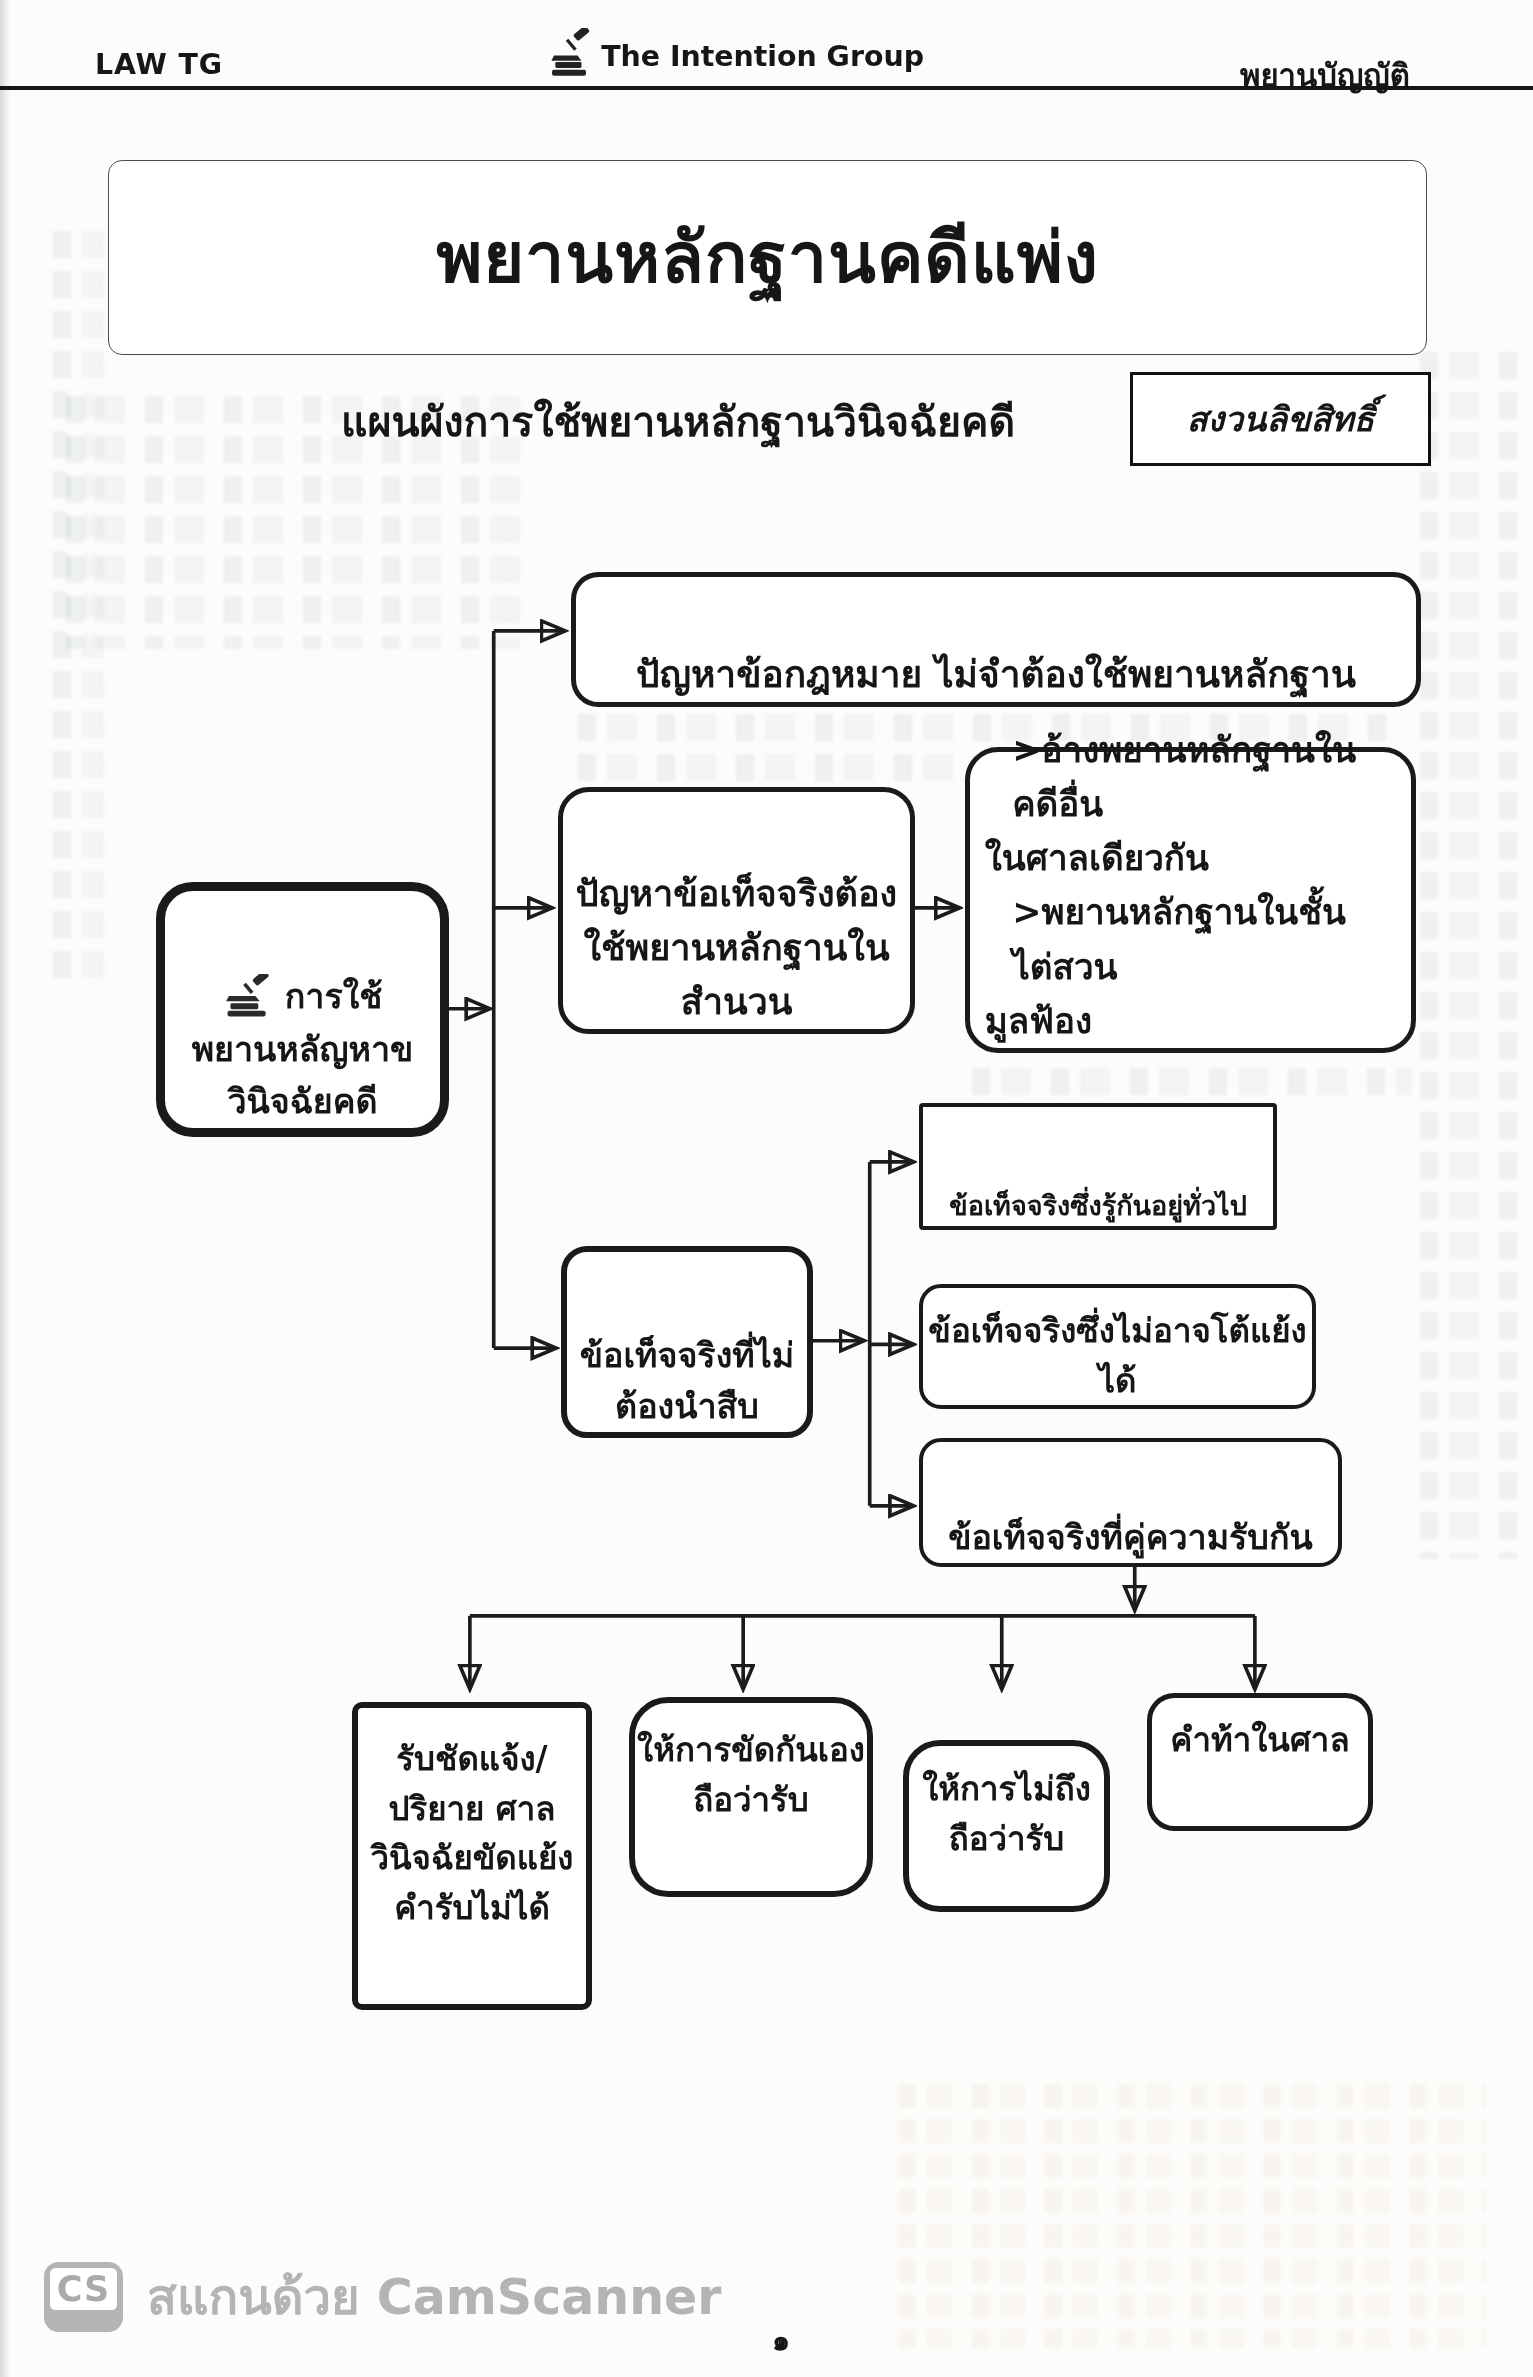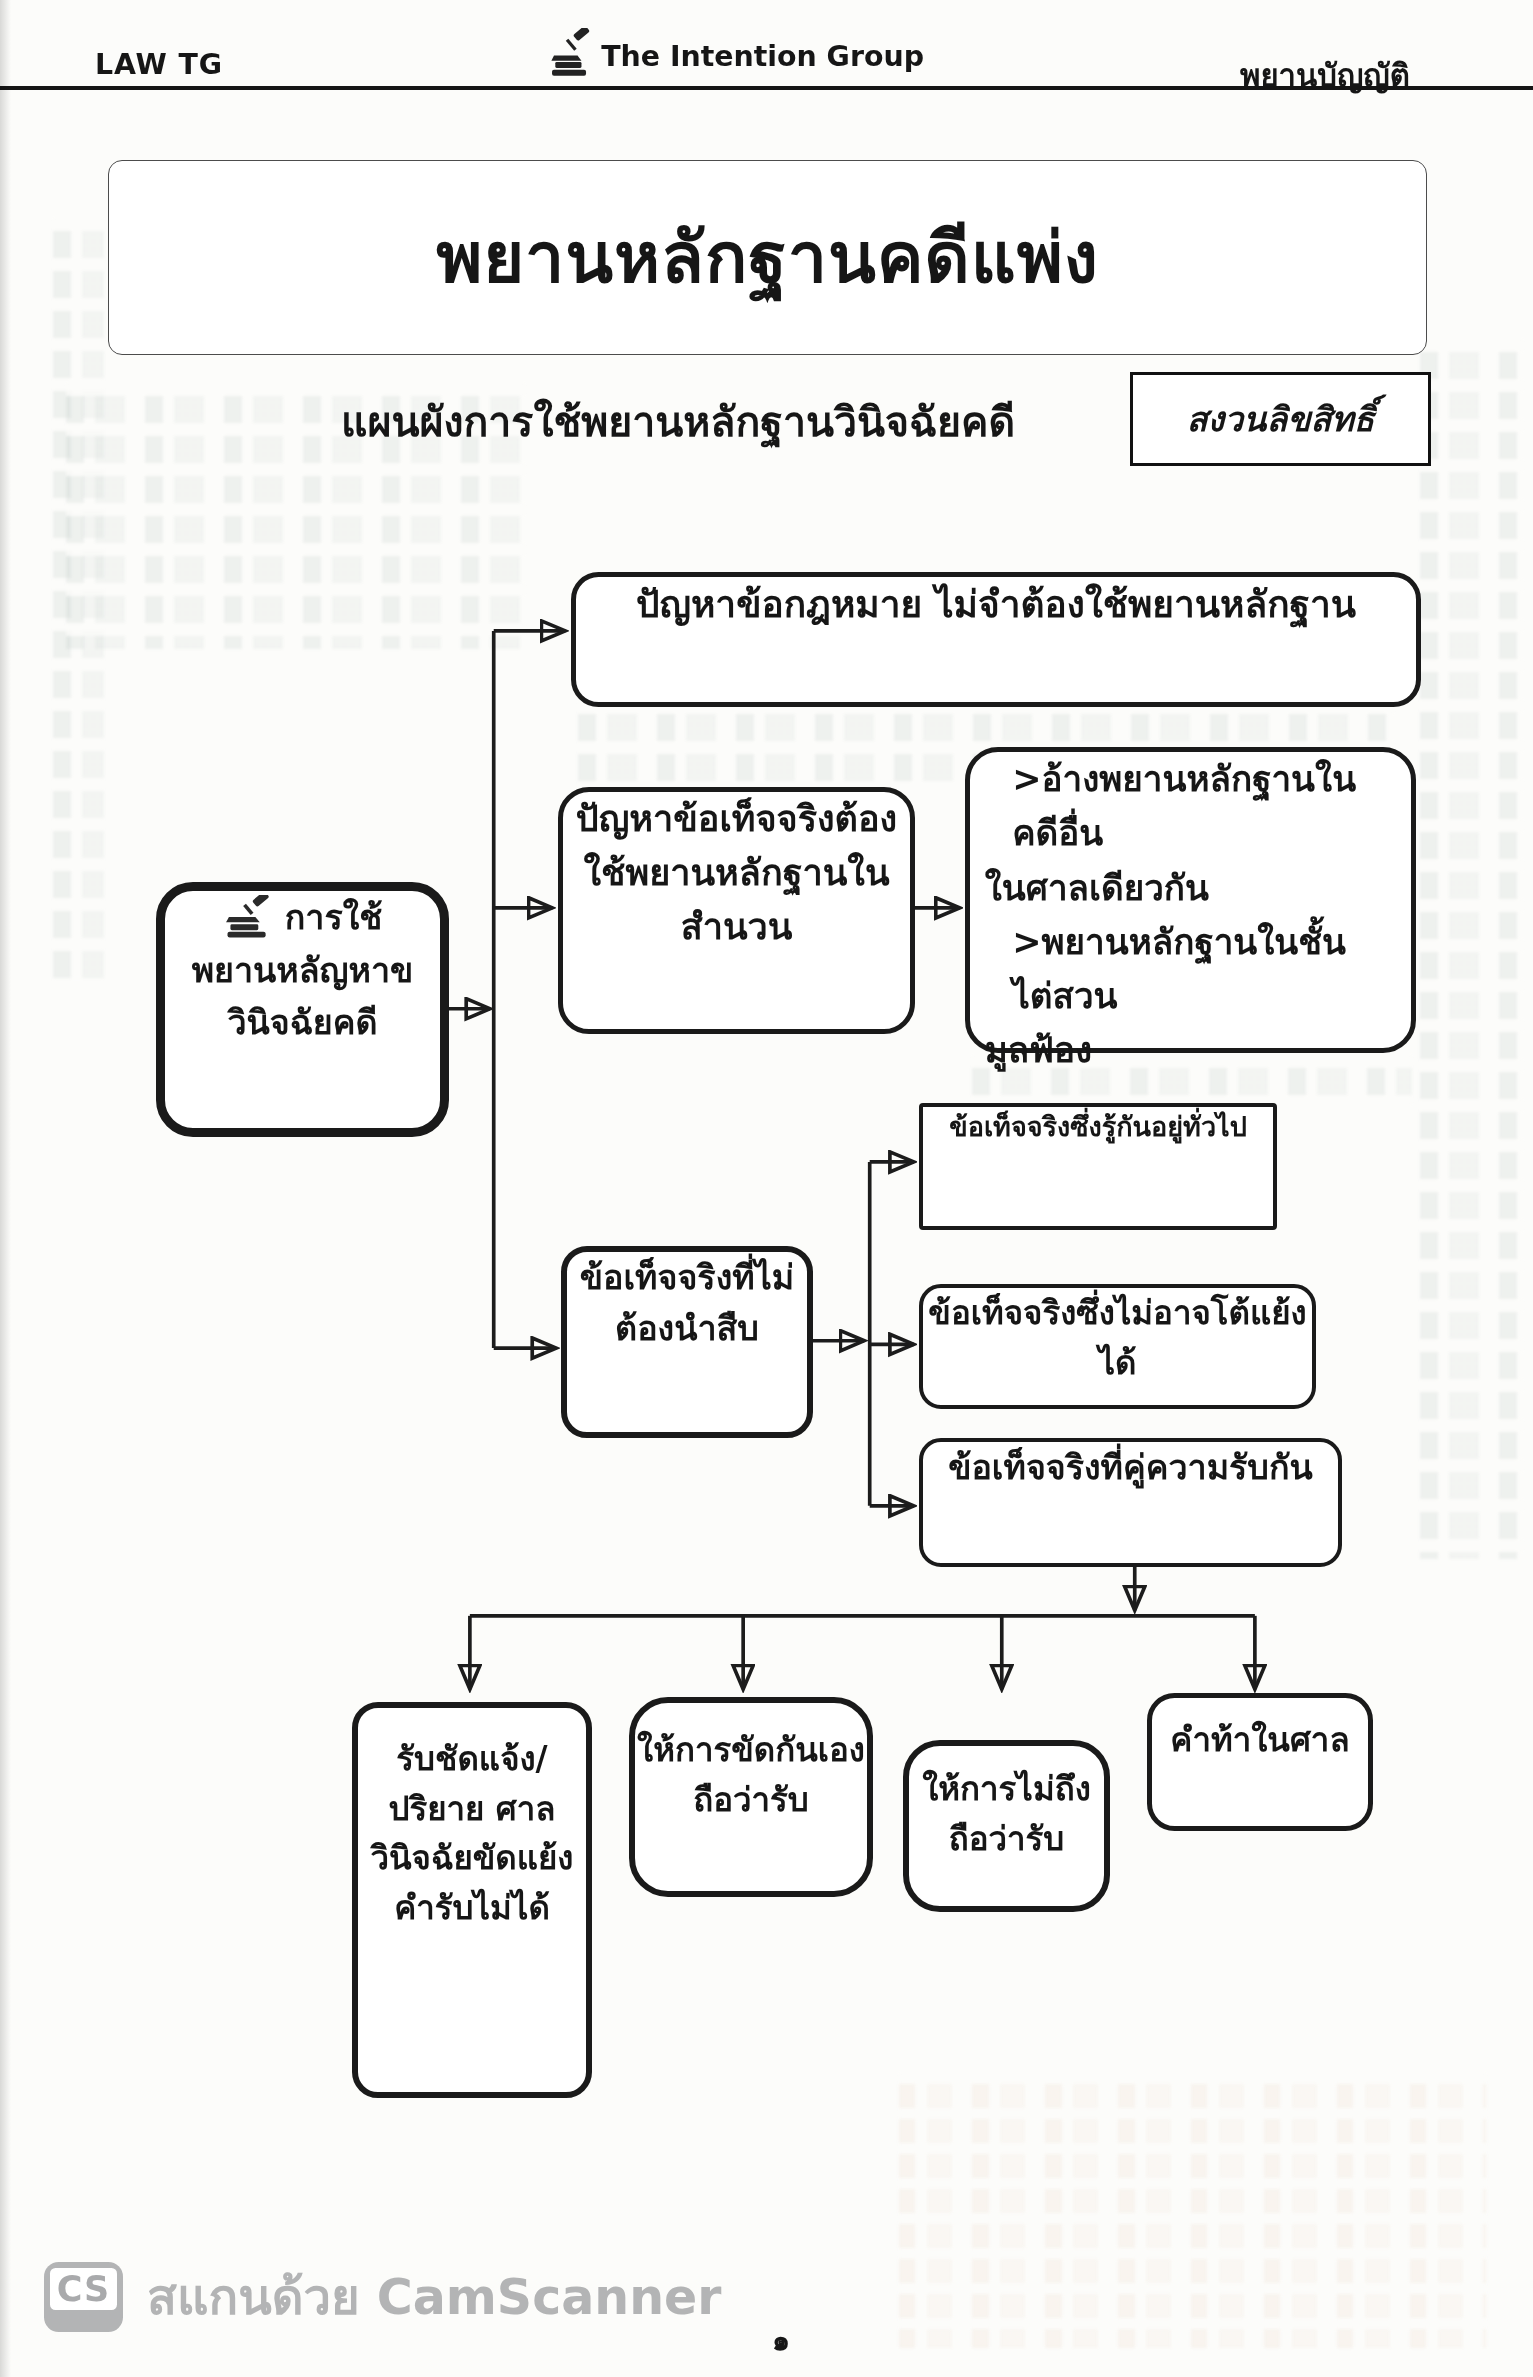--- a/index.html
+++ b/index.html
@@ -36,36 +36,36 @@
   #title-box{left:108px;top:160px;width:1317px;height:193px;background:#fff;
     border:1.8px solid #4c4c4c;border-radius:14px;display:flex;align-items:center;
     justify-content:center;z-index:2;}
   #title-box h1{margin:0;font-size:70px;font-weight:bold;letter-spacing:0.9px;}
   #subtitle{left:341px;top:389px;font-size:41px;font-weight:bold;z-index:2;white-space:nowrap;}
   #copyright{left:1130px;top:372px;width:295px;height:88px;background:#fff;border:3.7px solid #111;
     display:flex;align-items:center;justify-content:center;font-size:34px;font-weight:bold;
     font-style:italic;z-index:2;}
   
   .fbox{position:absolute;background:#fff;border:5.5px solid #1a1a1a;border-radius:26px;
-    display:flex;flex-direction:column;align-items:center;justify-content:flex-start;
+    display:flex;flex-direction:column;align-items:center;justify-content:flex-end;
     text-align:center;font-weight:bold;z-index:2;line-height:1.5;}
   #box-law{left:571px;top:572px;width:840px;height:125px;font-size:37px;border-radius:27.5px;}
   #box-fact{left:558px;top:787px;width:347px;height:237px;font-size:36px;border-radius:31px;}
   #box-detail{left:965px;top:747px;width:451px;height:306px;font-size:35px;border-radius:33px;
     align-items:flex-start;text-align:left;padding:0 14.7px;box-sizing:border-box;line-height:1.55;}
   #box-detail .indent{padding-left:27.5px;}
   #box-root{left:156px;top:882px;width:275px;height:237px;border-width:9.2px;border-radius:37px;
     font-size:34px;line-height:1.55;}
   .root-row{display:flex;align-items:center;gap:9.2px;}
   #box-noproof{left:561px;top:1246px;width:240px;height:180px;font-size:34px;border-width:6.4px;}
   #box-common{left:919px;top:1103px;width:350px;height:119px;font-size:27px;border-width:4.6px;border-radius:4px;}
   #box-nodispute{left:919px;top:1284px;width:389px;height:117px;font-size:33px;border-width:4.6px;border-radius:22px;}
   #box-admit{left:919px;top:1438px;width:415px;height:121px;font-size:34px;border-width:4.6px;border-radius:22px;}
-  #box-adm0{left:352px;top:1702px;width:240px;height:396px;font-size:33px;border-width:6.4px;
-    border-radius:26px;justify-content:flex-start;padding-top:26px;box-sizing:border-box;}
+  #box-adm0{left:352px;top:1702px;width:240px;height:308px;font-size:33px;border-width:6.4px;
+    border-radius:10px;justify-content:flex-start;padding-top:26px;box-sizing:border-box;}
   #box-adm1{left:629px;top:1697px;width:244px;height:200px;font-size:33px;border-width:6.4px;
     border-radius:39px;justify-content:flex-start;padding-top:22px;box-sizing:border-box;}
   #box-adm2{left:903px;top:1697px;width:207px;height:172px;font-size:33px;border-width:6.4px;
     border-radius:37px;justify-content:flex-start;padding-top:18.3px;box-sizing:border-box;margin-top:43px;}
   #box-adm3{left:1147px;top:1693px;width:226px;height:138px;font-size:33px;border-width:5.5px;
     border-radius:27.5px;justify-content:flex-start;padding-top:17px;box-sizing:border-box;}
   
   #wires{left:0;top:0;width:1534px;height:2377px;z-index:1;}
   #wires path{stroke:#1c1c1c;stroke-width:4;fill:none;}
   

